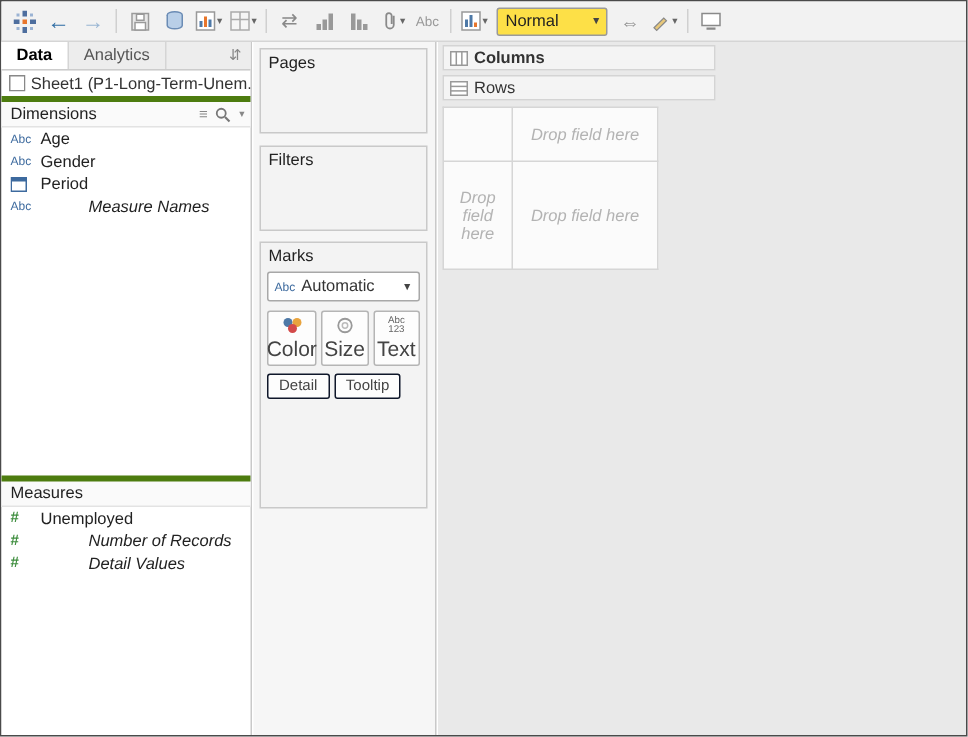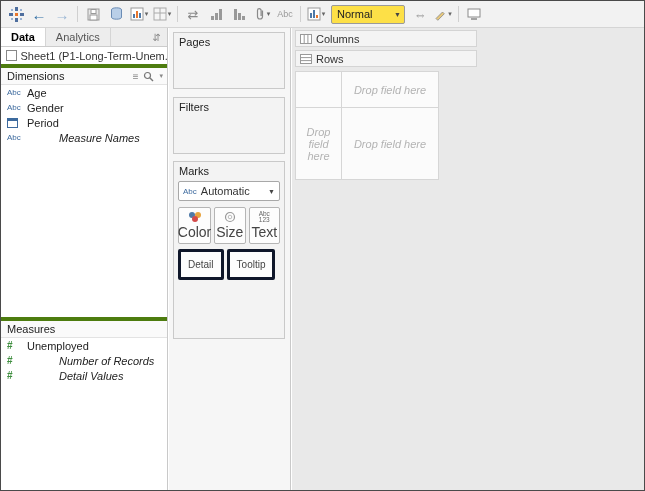--- a/index.html
+++ b/index.html
@@ -56,29 +56,29 @@
   .card-filters{top:69px;height:57px;}
   .card-marks{top:133px;height:178px;}
   .marks-select{display:flex;align-items:center;height:18px;margin:2px 4px 6px 4px;background:#fff;
     border:1px solid #a8a8a8;border-radius:2px;padding:0 4px;gap:4px;}
   .marks-select .abc-blue{font-size:8px;color:#3d6a9e;}
   .marks-select .sel-caret{margin-left:auto;font-size:7px;color:#444;}
   .marks-grid{display:flex;gap:3px;margin:0 4px 5px 4px;}
   .mark-btn{width:33px;height:37px;background:#fdfdfd;border:1px solid #b5b5b5;border-radius:2px;
     display:flex;flex-direction:column;align-items:center;justify-content:center;gap:1px;box-sizing:border-box;}
   .mark-btn .btn-label{font-size:14px;color:#444;}
-  .mark-btn-wide{height:31px;background:#fdfdfd;border:3px solid #0f172a;border-radius:2px;
+  .mark-btn-wide{height:17px;background:#fdfdfd;border:1px solid #0f172a;border-radius:2px;
     display:flex;align-items:center;justify-content:center;padding:0 7px;font-size:10px;color:#444;box-sizing:border-box;}
   .texticon{display:flex;flex-direction:column;align-items:center;line-height:6px;color:#666;font-size:6.5px;}
 
   
   .canvas{position:absolute;top:27px;left:291px;right:0;bottom:0;background:#e9e9e9;}
   .shelf{position:absolute;left:3px;width:182px;height:17px;background:#f4f4f4;
     border:1px solid #d4d4d4;display:flex;align-items:center;gap:4px;padding-left:4px;box-sizing:border-box;}
-  .shelf-columns{top:2px;}
+  .shelf-columns{top:2px;font-weight:bold;}
   .shelf-rows{top:22px;}
   .shelf-label{color:#333;}
   .drop-table{position:absolute;left:3px;top:43px;display:grid;
     grid-template-columns:46px 97px;grid-template-rows:36px 72px;
     border-left:1px solid #d6d6d6;border-top:1px solid #d6d6d6;}
   .drop-cell{border-right:1px solid #d6d6d6;border-bottom:1px solid #d6d6d6;background:#fbfbfb;
     display:flex;align-items:center;justify-content:center;color:#b3b3b3;font-style:italic;
     text-align:center;padding:2px;box-sizing:content-box;}
 </style>
 </head>

